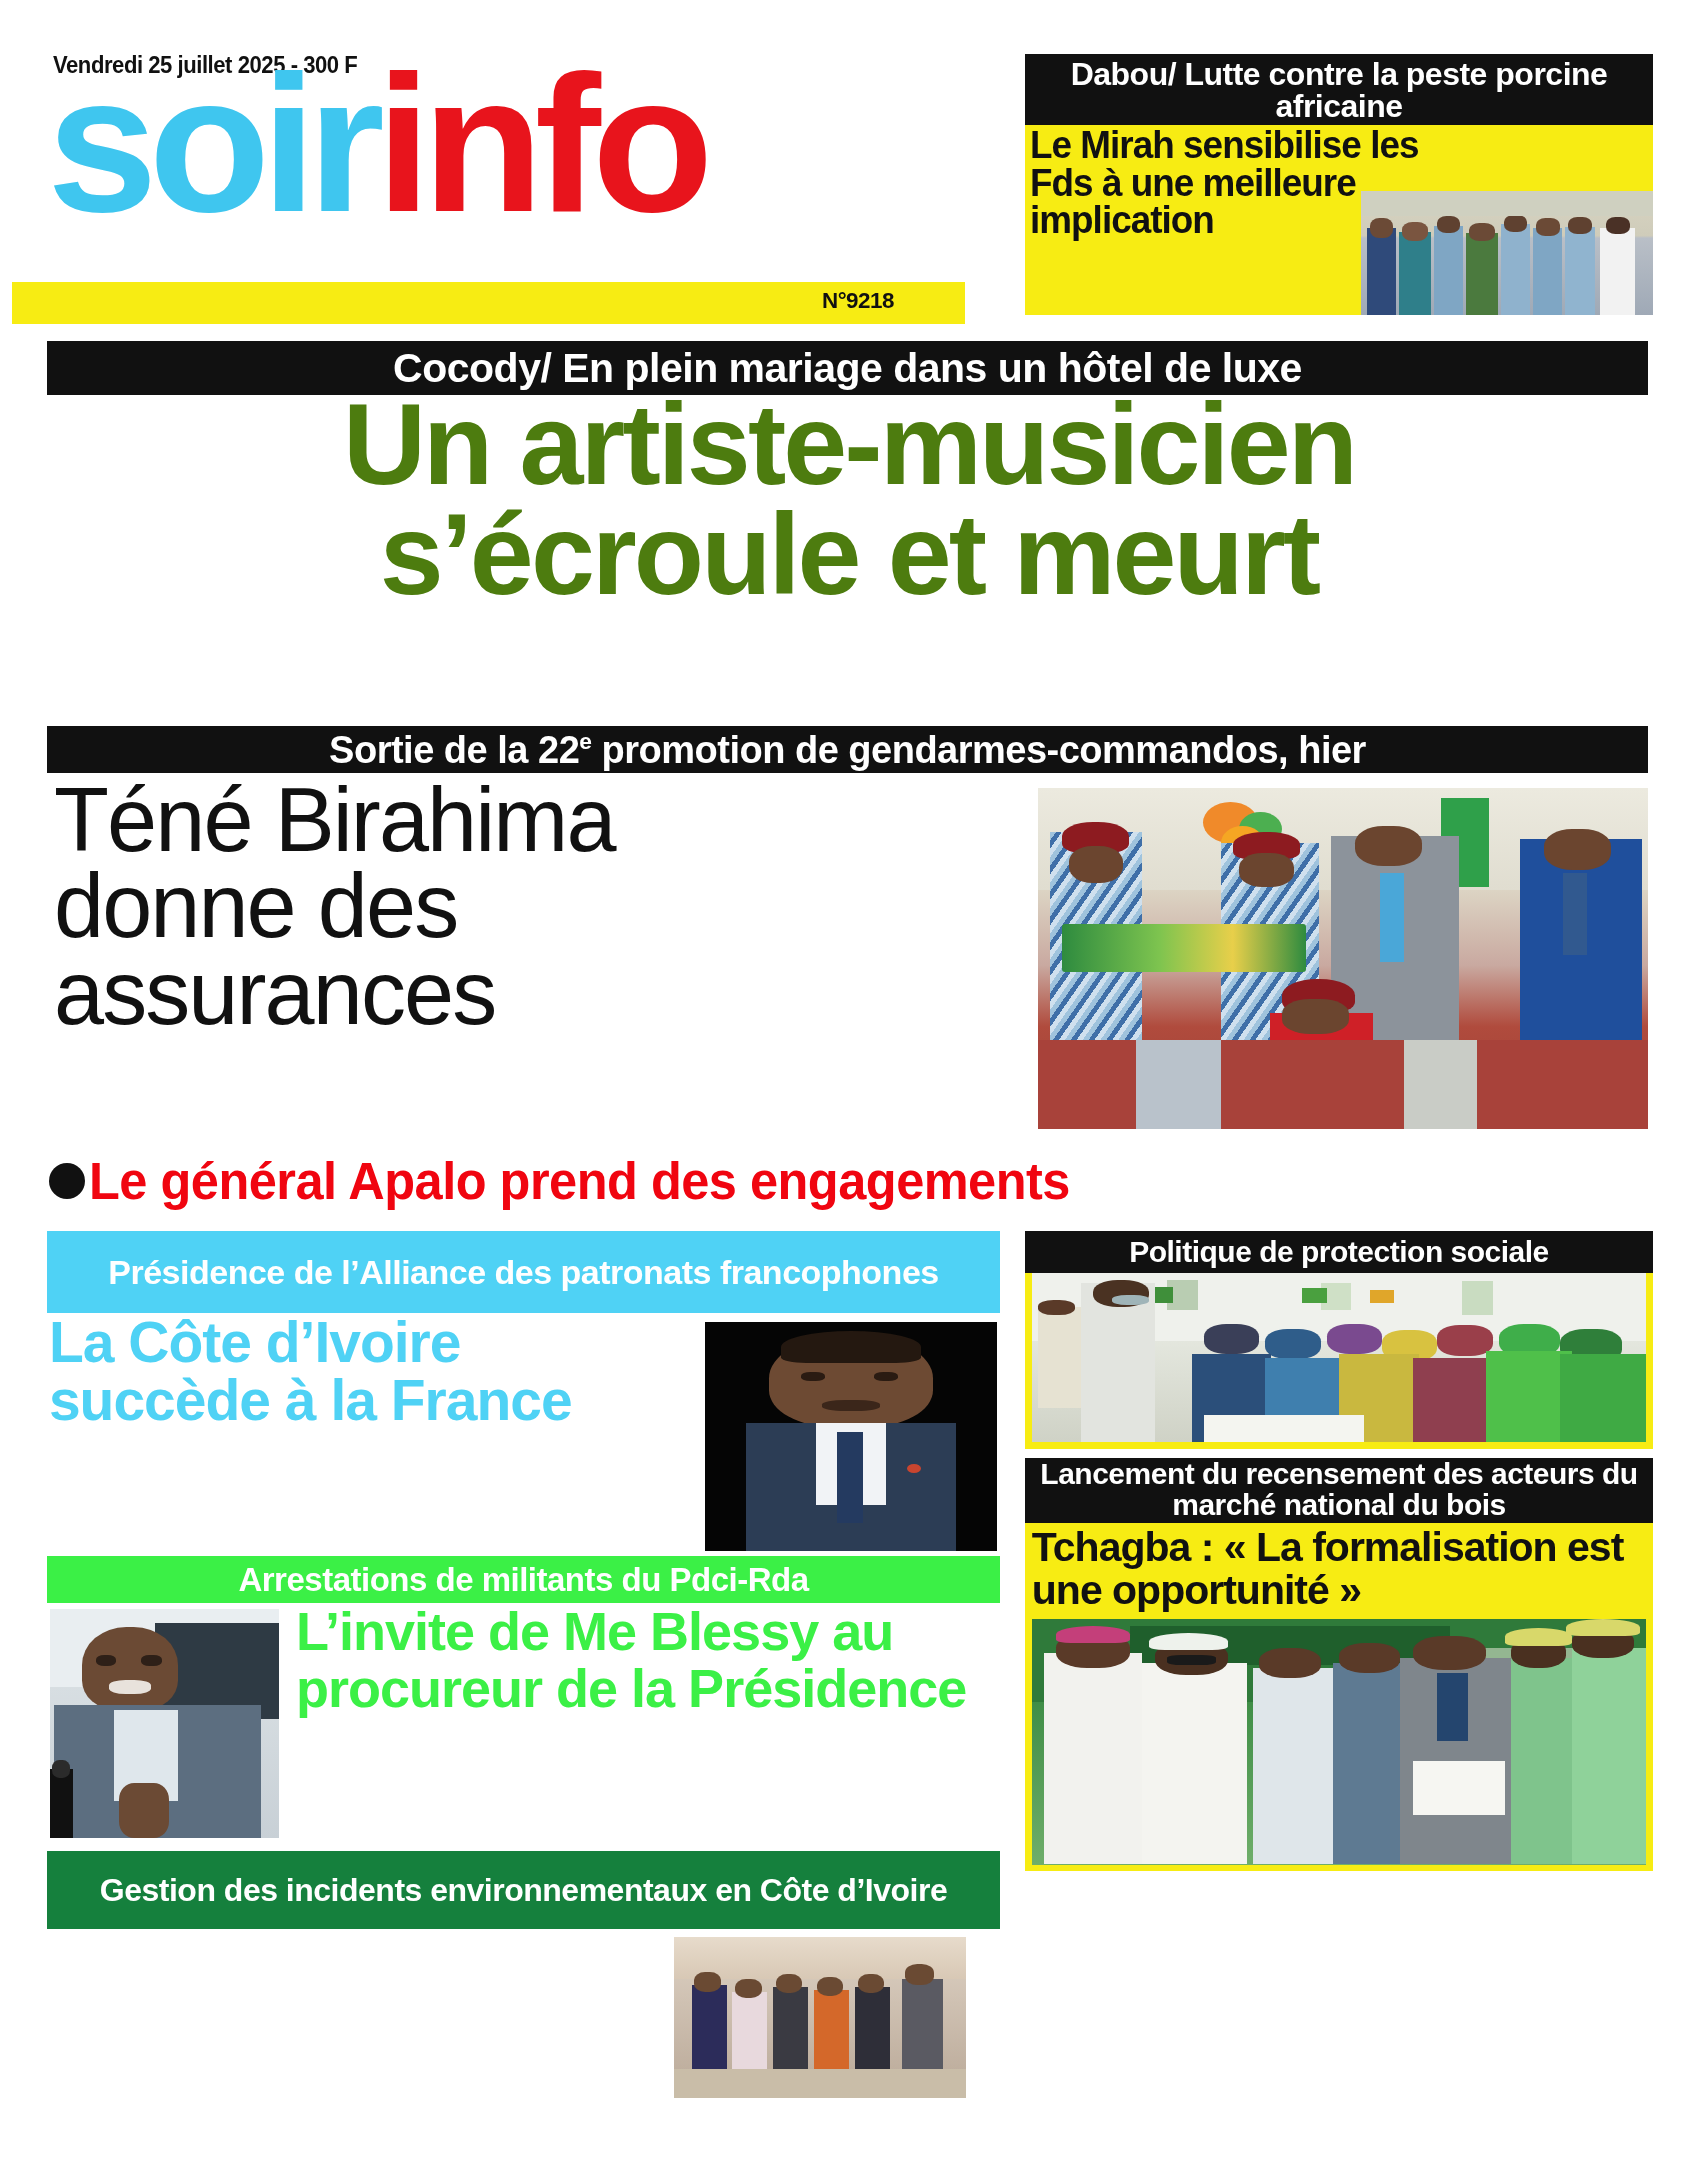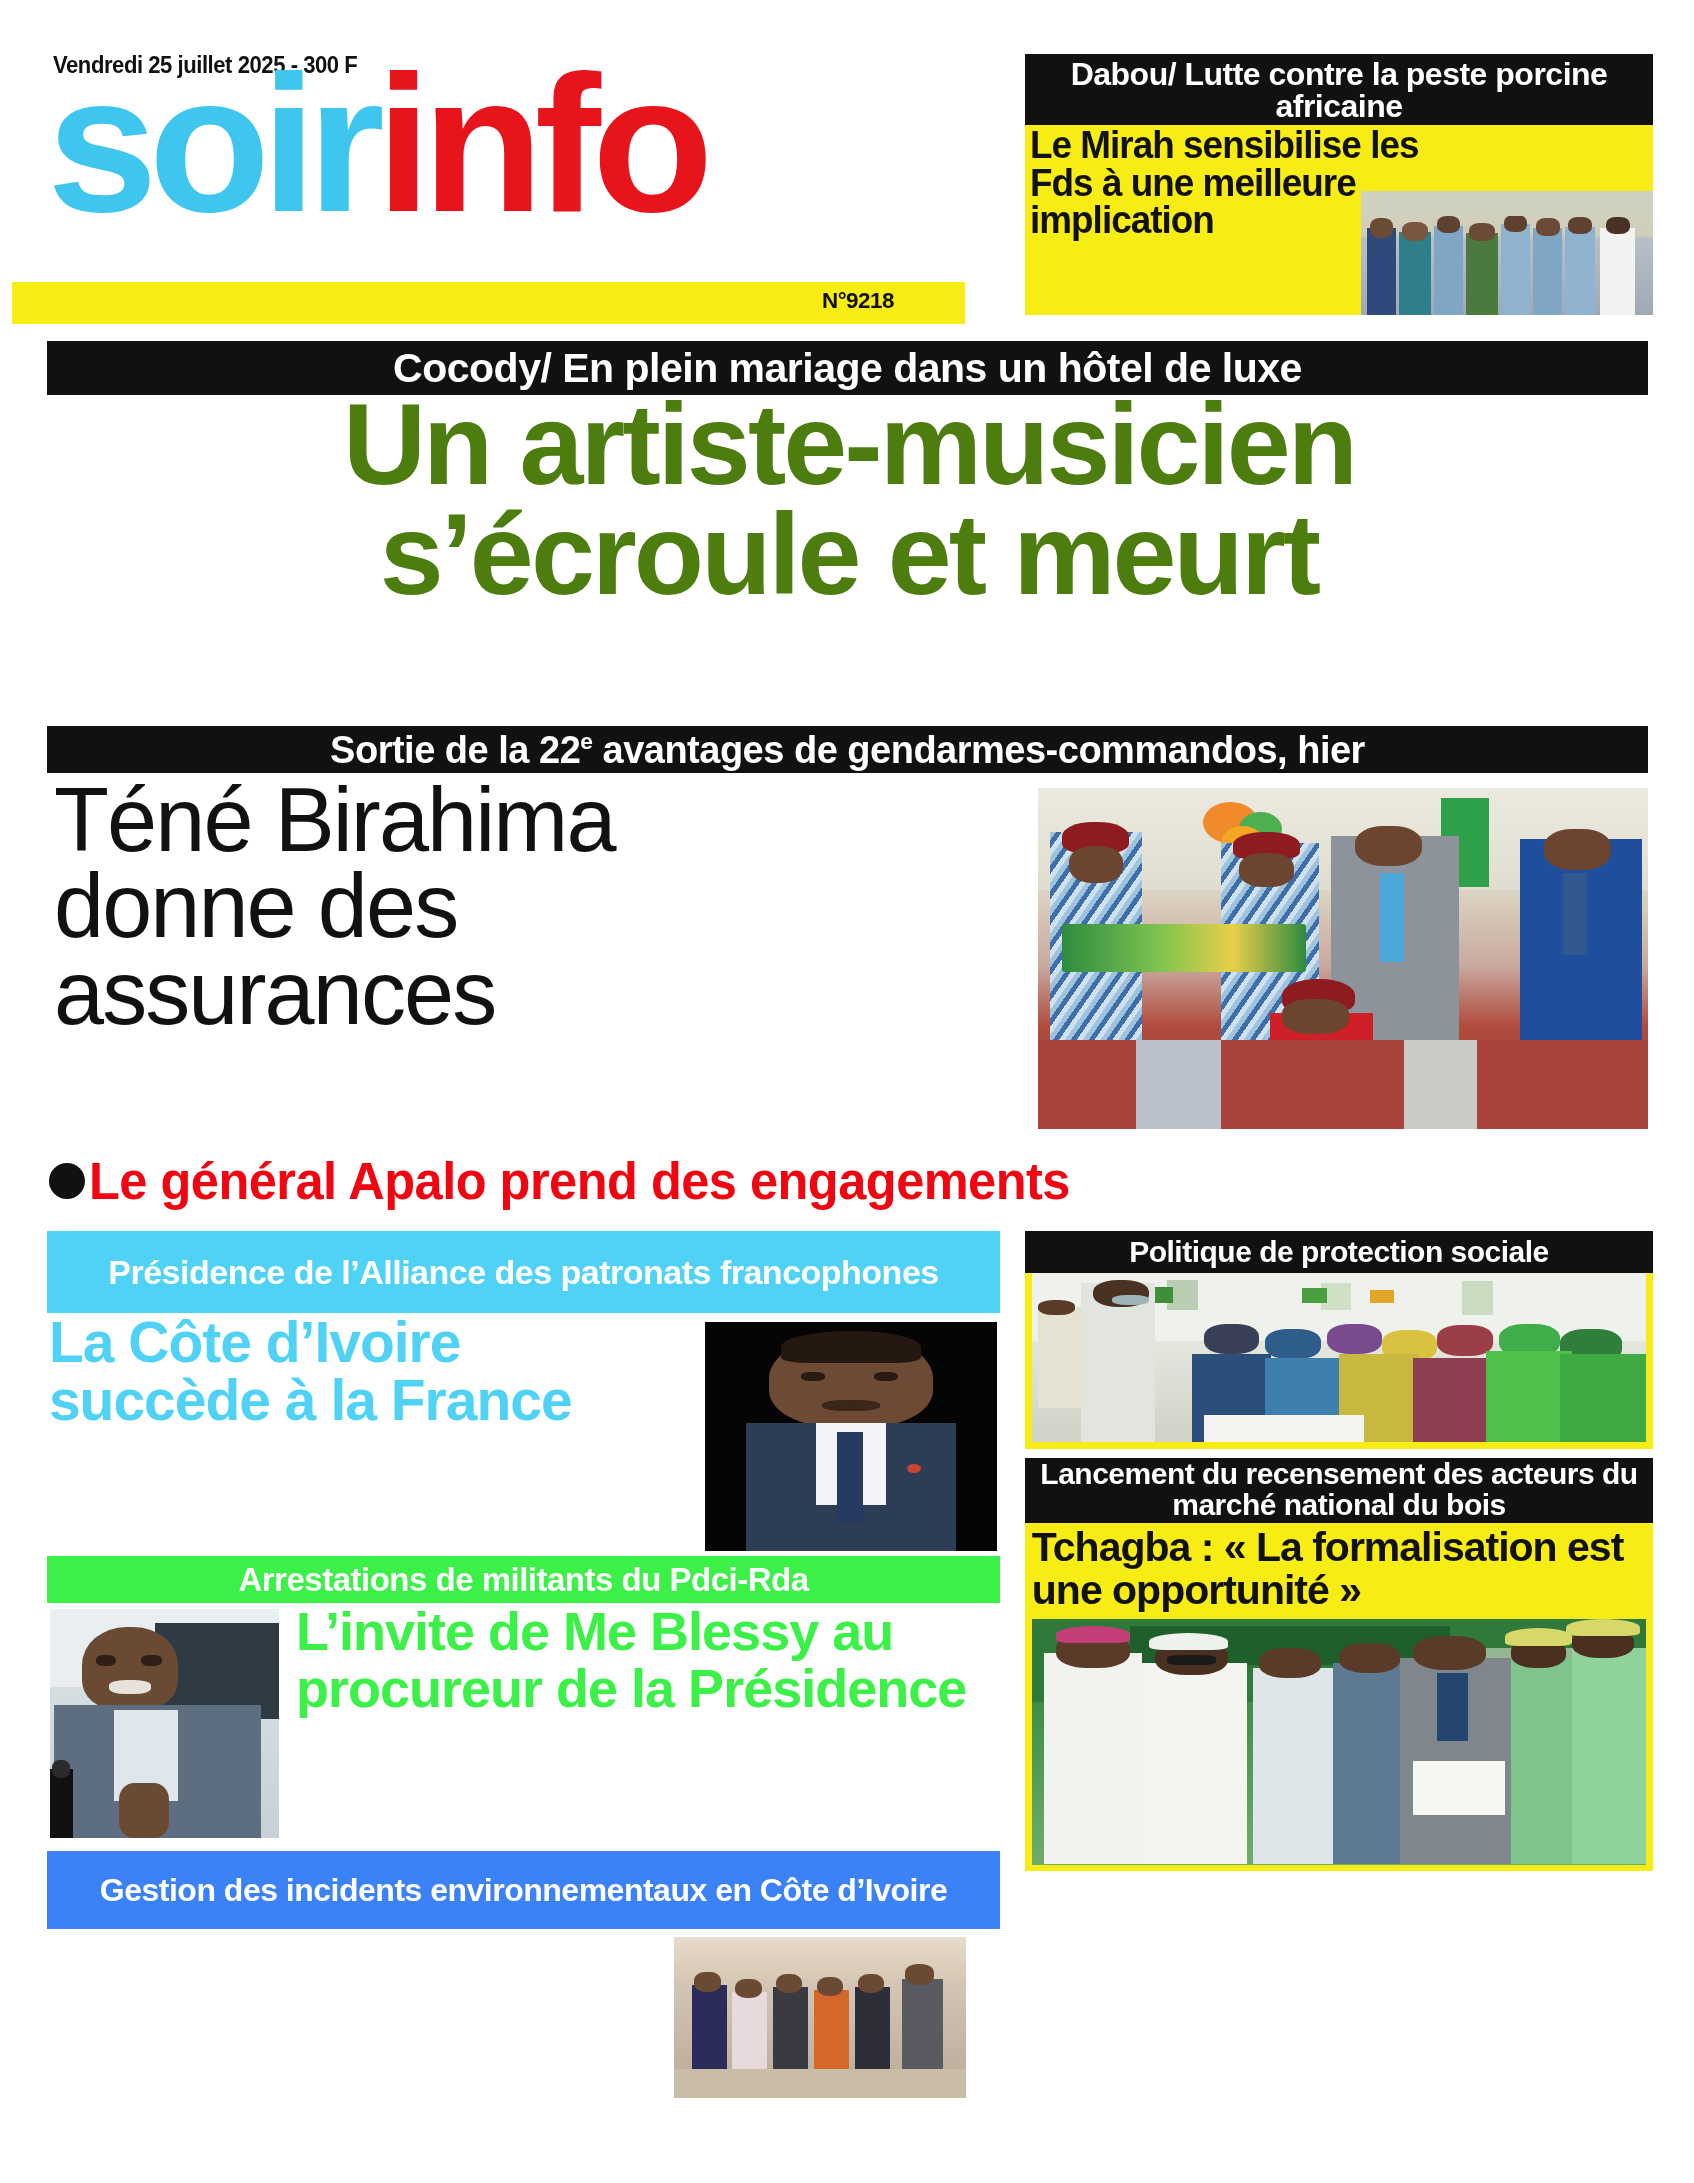--- a/index.html
+++ b/index.html
@@ -138,21 +138,21 @@
     position:absolute;left:2.9px;top:5.8px;width:229px;height:229px;
     overflow:hidden;background:#6f7f8b;
   }
   .gr-head{
     position:absolute;left:249px;top:0px;width:701px;
     color:#3BF046;font-weight:bold;font-size:54px;line-height:1.05;
     letter-spacing:-1px;
   }
 
   .mg-banner{
-    width:953px;min-height:78px;background:#3b82f6;color:#fff;
+    width:953px;min-height:78px;background:#15803d;color:#fff;
     font-size:32px;font-weight:bold;line-height:1.02;
     display:flex;align-items:center;justify-content:center;text-align:right;
     padding:1.9px 4.9px;box-sizing:border-box;letter-spacing:-0.5px;
   }
   .mg-body{position:relative;width:953px;height:204px;}
   .mg-head{
     position:absolute;left:1.9px;top:2.9px;width:618px;
     color:#FF00FF;font-weight:bold;font-size:51px;line-height:1.08;
     letter-spacing:-1px;
   }
@@ -228,21 +228,21 @@
 
   <div class="lead-banner">
     <span>Cocody/ En plein mariage dans un hôtel de luxe</span>
   </div>
   <div class="lead-head">
     <div>Un artiste-musicien</div>
     <div>s’écroule et meurt</div>
   </div>
 
   <div class="sec-banner">
-    <span class="nowrap"><span>Sortie de la 22</span><sup>e</sup><span> avantages de gendarmes-commandos, hier</span></span>
+    <span class="nowrap"><span>Sortie de la 22</span><sup>e</sup><span> promotion de gendarmes-commandos, hier</span></span>
   </div>
 
   <div class="tene-head">
     <div>Téné Birahima</div>
     <div>donne des</div>
     <div>assurances</div>
   </div>
 
   <div class="tene-photo">
     <div class="ph" style="background:linear-gradient(#e7e1d2 0%,#ded8c7 28%,#c9a9a0 52%,#b04b3d 70%,#9d3f33 100%);">

